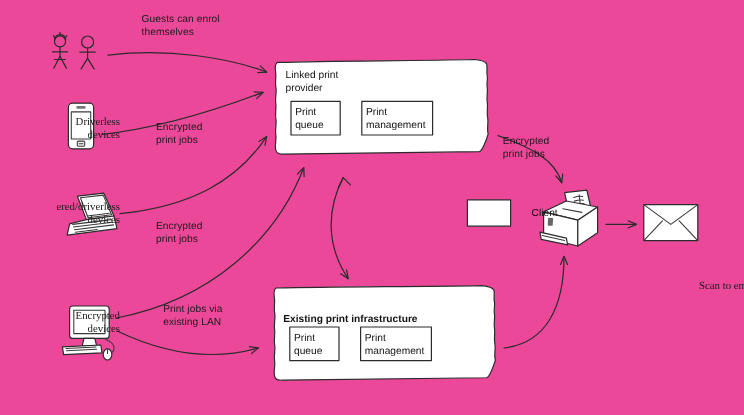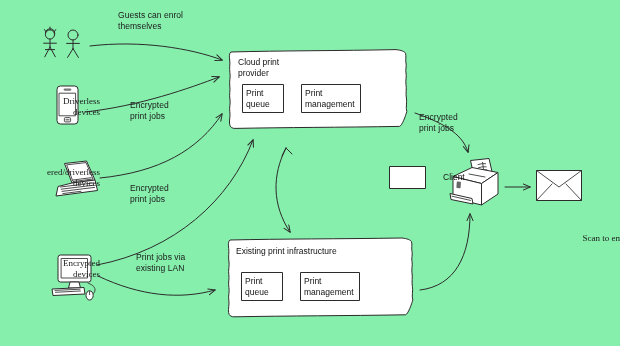--- a/index.html
+++ b/index.html
@@ -8,21 +8,21 @@
     padding: 0;
     background: #ffffff;
   }
   body {
     font-family: "Liberation Sans", sans-serif;
   }
   #canvas {
     position: relative;
     width: 620px;
     height: 346px;
-    background: #86efac;
+    background: #ec4899;
     overflow: hidden;
   }
   #canvas svg.layer {
     position: absolute;
     left: 0;
     top: 0;
     width: 620px;
     height: 346px;
     overflow: visible;
   }
@@ -254,30 +254,30 @@
 
   <div class="lbl-serif" style="left:0px; top:96px; width:52px;">Driverless
 devices</div>
 
   <div class="lbl-serif" style="left:-6px; top:167px; width:58px;">ered/driverless
 devices</div>
 
   <div class="lbl-serif" style="left:0px; top:258px; width:52px;">Encrypted
 devices</div>
 
-  <div class="box-title" style="left:238px; top:57px; width:90px;">Cloud print
+  <div class="box-title" style="left:238px; top:57px; width:90px;">Linked print
 provider</div>
 
   <div class="inner-box-label" style="left:246px; top:88px; width:40px;">Print
 queue</div>
 
   <div class="inner-box-label" style="left:305px; top:88px; width:58px;">Print
 management</div>
 
-  <div class="box-title" style="left:236px; top:246px; width:180px;">Existing print infrastructure</div>
+  <div class="box-title" style="left:236px; top:260px; width:180px;font-weight:bold;">Existing print infrastructure</div>
 
   <div class="inner-box-label" style="left:245px; top:276px; width:40px;">Print
 queue</div>
 
   <div class="inner-box-label" style="left:304px; top:276px; width:58px;">Print
 management</div>
 
   <div class="inner-box-label" style="left:396px; top:172px; width:34px;margin-left:47px;">Client</div>
 
   <div class="lbl-serif ctr" style="left:524px; top:209px; width:70px;">Scan to email</div>

